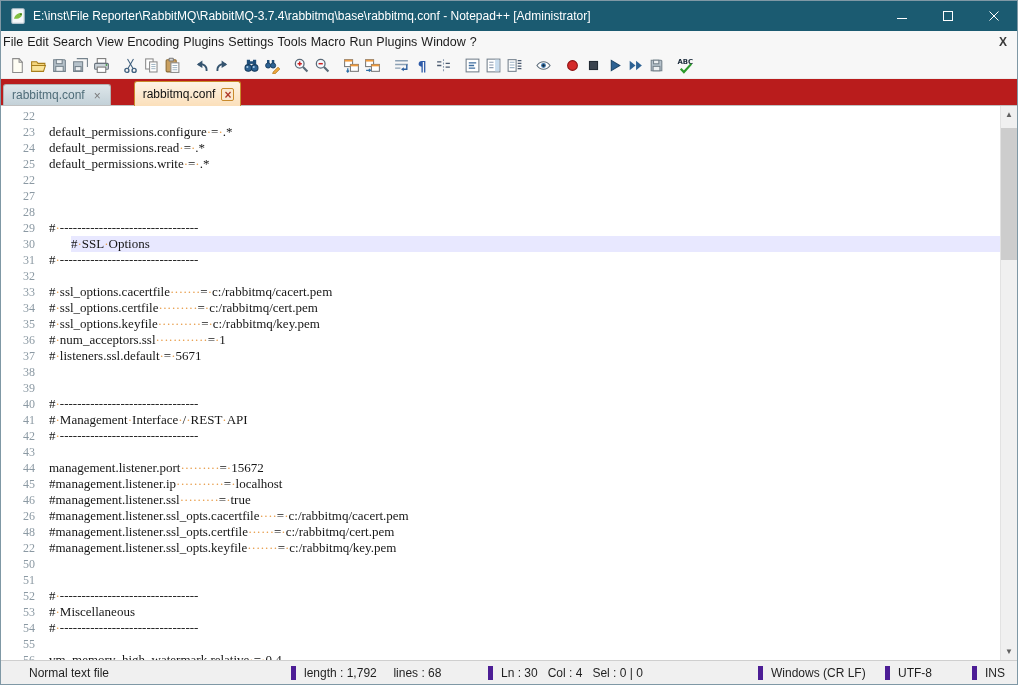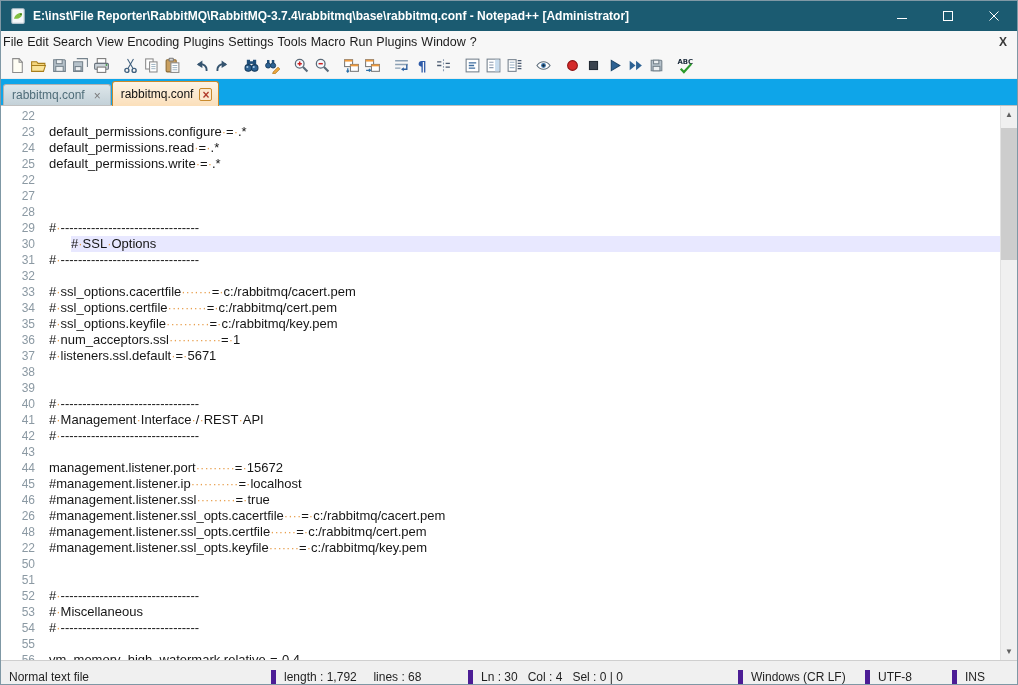--- a/index.html
+++ b/index.html
@@ -3,73 +3,73 @@
 <meta charset="utf-8">
 <style>
   * { box-sizing: border-box; margin: 0; padding: 0; }
   html,body { width:1018px; height:685px; }
   body { font-family:"Liberation Sans", sans-serif; background:#d8d8d8; }
   .window { width:1018px; height:685px; border:1px solid var(--window-border,#7f98a5);
             display:flex; flex-direction:column; background:#fff; overflow:hidden; }
 
   
   .titlebar { height:30px; flex:none; background:var(--titlebar-bg,#1b5b71); color:#fff;
-              display:flex; align-items:center;font-weight:bold; }
+              display:flex; align-items:center; }
   .app-icon { width:18px; height:18px; margin:0 6px 0 8px; flex:none; }
   .title-text { font-size:12px; white-space:nowrap; overflow:hidden; flex:1; }
   .win-controls { display:flex; flex:none; height:30px; }
   .win-btn { width:46px; height:30px; display:flex; align-items:center; justify-content:center; cursor:default; }
 
   
   .menubar { height:22px; flex:none; background:#f7f7f7; display:flex; align-items:stretch;
              font-size:12.5px; color:#1a1a1a; }
   .menu-item { padding:0 2px; line-height:22px; cursor:default; }
   .menu-spacer { flex:1; }
   .menu-close-x { line-height:22px; padding:0 10px; color:#3a3a3a; font-size:12px; font-weight:bold; }
 
   
   .toolbar { height:26px; flex:none; background:#f7f7f7; display:flex; align-items:center;
              padding-left:6px; border-bottom:1px solid #ececec; }
   .tb-group { display:flex; margin-right:8px; }
   .tb-btn { width:21px; height:21px; display:flex; align-items:center; justify-content:center; border-radius:2px; }
 
   
-  .tabbar { height:27px; flex:none; background:#0ea5e9; display:flex; align-items:flex-end;
-            padding-left:2px; border-bottom:1px solid #c0c0c0; }
+  .tabbar { height:27px; flex:none; background:#b91c1c; display:flex; align-items:flex-end;
+            padding-left:2px; border-bottom:1px solid #c0c0c0;gap:22px; }
   .tab { display:flex; align-items:center; height:21px; padding:0 6px 0 8px; margin-right:1px;
          border:1px solid #b2b2b2; border-bottom:none; border-radius:3px 3px 0 0;
          background:linear-gradient(#dde6ea,#c3d1d8); font-size:12px; color:#4f6d79; }
   .tab .tab-label { margin-right:6px; white-space:nowrap; }
   .tab .tab-close { font-size:12px; line-height:12px; width:13px; height:13px; text-align:center;
                     color:#7a7a7a; border:1px solid transparent; }
   .tab.active { height:25px; margin-bottom:-1px; background:linear-gradient(#fdf4e6,var(--active-tab-bg,#fbdfba));
                 border-color:#c98a2c; color:#111; }
   .tab.active .tab-close { color:#b03a2a; font-weight:bold; border:1px solid #c98a2c; border-radius:2px; background:#fbe9d0; }
 
   
   .editor { flex:1; display:flex; min-height:0; background:#fff; }
   .editor-lines { flex:1; overflow:hidden; padding-top:2px;
-                  font-family:Liberation Sans, sans-serif; font-size:13px; }
+                  font-family:Liberation Serif, serif; font-size:13px; }
   .line { display:flex; height:16px; line-height:16px; white-space:pre; }
   .ln { flex:none; width:40px; text-align:right; padding-right:6px; color:#8b99a3; font-size:12px; }
   .lt { flex:1; margin-left:8px; color:#161616; }
   .line.current .lt { background:var(--current-line-bg,#e8e8ff);margin-left:30px; }
   .ws { color:var(--whitespace-dot,#e8a050); }
 
   
   .vscroll { flex:none; width:17px; background:#f0f0f0; border-left:1px solid #e2e2e2;
              display:flex; flex-direction:column; }
   .sb-arrow { height:17px; flex:none; display:flex; align-items:center; justify-content:center;
               color:#606060; font-size:8px; }
   .sb-track { flex:1; position:relative; }
   .sb-thumb { position:absolute; left:0; top:5px; width:17px; height:132px; background:#cdcdcd; }
 
   
   .statusbar { height:24px; flex:none; background:#f0f0f0; border-top:1px solid #cfcfcf;
-               display:flex; align-items:flex-end; font-size:12px; color:#1f1f1f; }
+               display:flex; align-items:center; font-size:12px; color:#1f1f1f;padding-left:20px; }
   .sb-sec { display:flex; align-items:center; padding-left:8px; white-space:pre; overflow:hidden; }
   .sb-sec + .sb-sec { border-left:5px solid #4c1d95; }
   .sec-doctype { width:270px; }
   .sec-length  { width:197px; }
   .sec-cursor  { width:270px; }
   .sec-eol     { width:127px; }
   .sec-enc     { width:87px;  }
   .sec-ins     { flex:1; }
 </style>
 </head>

